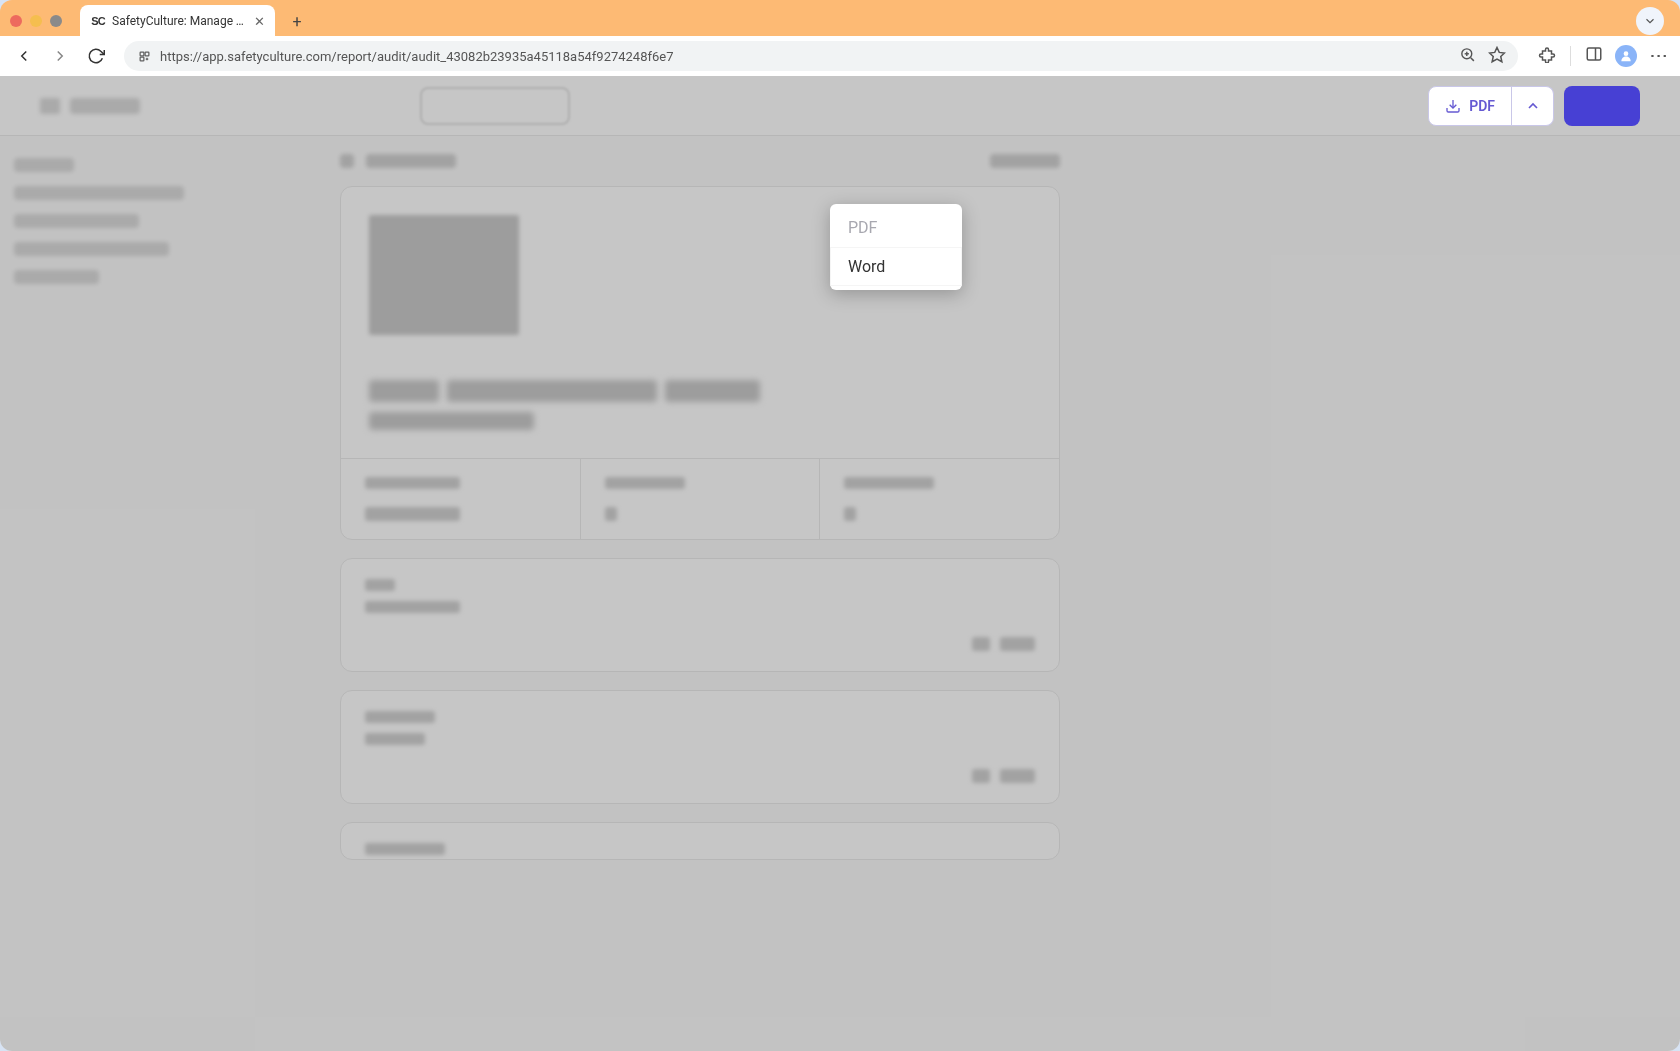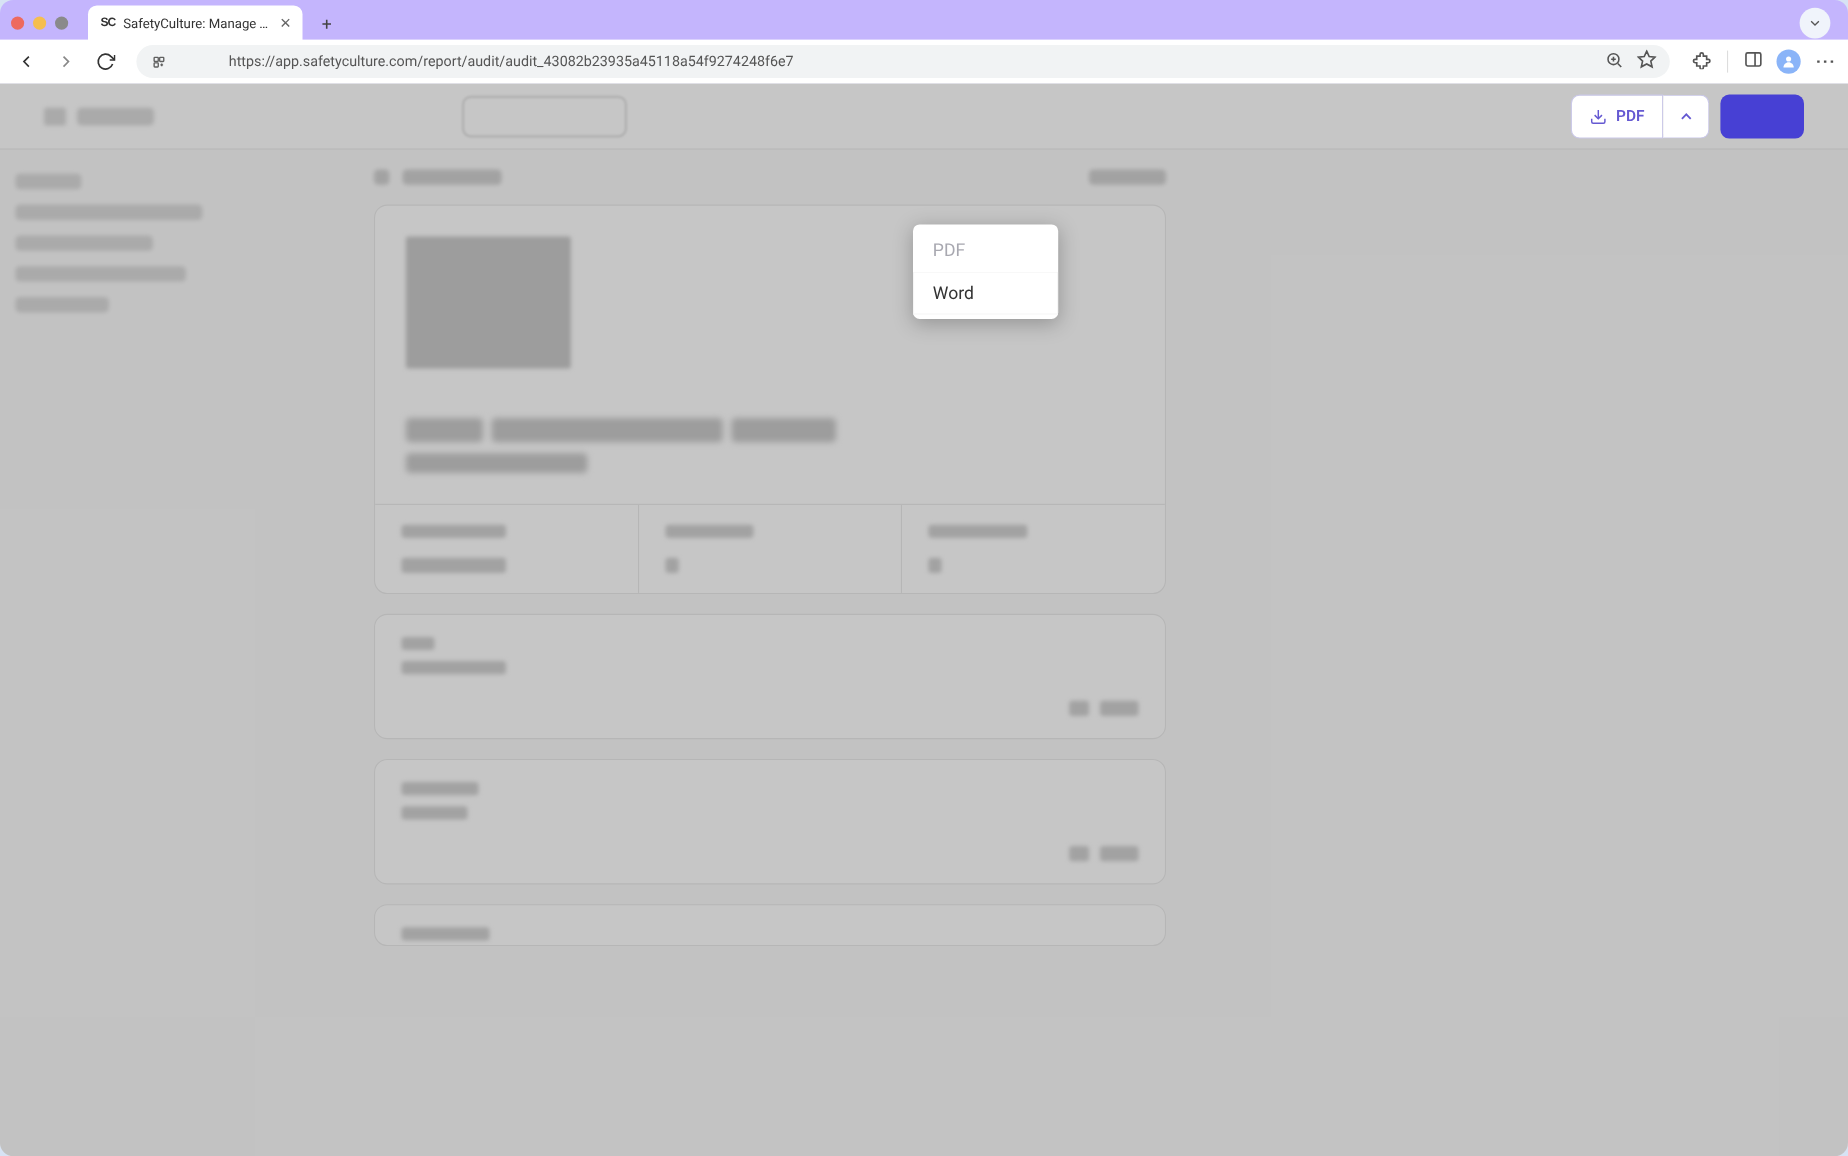--- a/index.html
+++ b/index.html
@@ -1,39 +1,39 @@
 <!DOCTYPE html>
 <html><head>
   <meta charset="utf-8">
   <style>
     * { margin: 0; padding: 0; box-sizing: border-box; font-family: -apple-system, BlinkMacSystemFont, "Segoe UI", Roboto, sans-serif; }
     body { width: 1680px; height: 1051px; background: #d7e3f4; overflow: hidden; border-radius: 12px; }
     
     
-    .browser-chrome { background: #c4b5fd; }
+    .browser-chrome { background: #fdba74; }
     .tab-bar { height: 36px; display: flex; align-items: center; padding: 6px 10px 0; gap: 8px; }
     .traffic-lights { display: flex; gap: 8px; margin-right: 10px; }
     .tl { width: 12px; height: 12px; border-radius: 50%; }
     .tl.red { background: #ed6a5e; }
     .tl.yellow { background: #f5be4f; }
     .tl.green { background: #8a8a8a; }
     .tab { background: #fff; border-radius: 8px 8px 0 0; height: 32px; width: 195px; display: flex; align-items: center; padding: 0 10px; gap: 6px; font-size: 12px; color: #333; }
     .tab-favicon { width: 16px; height: 16px; font-family: "Arial Black", sans-serif; font-size: 11px; font-weight: 900; color: #333; display:flex; align-items:center; justify-content:center; letter-spacing:-1px;}
     .tab-title { flex: 1; overflow: hidden; white-space: nowrap; text-overflow: ellipsis; }
     .tab-close { font-size: 13px; color: #666; cursor:pointer; }
     .new-tab { width: 28px; height: 28px; display:flex; align-items:center; justify-content:center; color: #444; font-size:16px; cursor:pointer; border-radius:50%; }
     .tab-spacer { flex:1; }
     .chevron-btn { width:28px; height:28px; border-radius:50%; background:#f0f4fb; display:flex; align-items:center; justify-content:center; color:#555; font-size:12px; margin-right:6px; cursor:pointer;}
     
     .addr-row { background: #fff; height: 40px; display:flex; align-items:center; padding: 0 10px; gap: 8px; border-radius: 0; }
     .nav-btn { width: 28px; height: 28px; display:flex; align-items:center; justify-content:center; color:#555; cursor:pointer; border-radius:50%;}
     .nav-btn svg { width: 18px; height: 18px; }
     .addr-bar { flex:1; background:#f1f3f4; border-radius:20px; height:30px; display:flex; align-items:center; padding: 0 12px; gap:8px; color:#555; font-size:13px; margin: 0 6px; }
     .addr-icon { width:16px; height:16px; display:flex; align-items:center; justify-content:center; color:#666;}
-    .addr-text { flex:1; overflow:hidden; white-space:nowrap; text-overflow:ellipsis;margin-left:48px; }
+    .addr-text { flex:1; overflow:hidden; white-space:nowrap; text-overflow:ellipsis; }
     .addr-right { display:flex; gap:12px; align-items:center; margin-left:auto; color:#555;}
     .right-icons { display:flex; gap:12px; align-items:center; margin-left:6px;}
     .sep { width:1px; height:20px; background:#ddd; margin: 0 2px;}
     .avatar-small { width:22px; height:22px; border-radius:50%; background:#8ab4f8; display:flex; align-items:center; justify-content:center;}
     .avatar-small svg { width:14px; height:14px; }
     .dots { font-size:18px; color:#555; writing-mode: vertical-rl; cursor:pointer;}
     
     
     .app-viewport { position: relative; background: #f9f9f9; height: 980px; }
     

